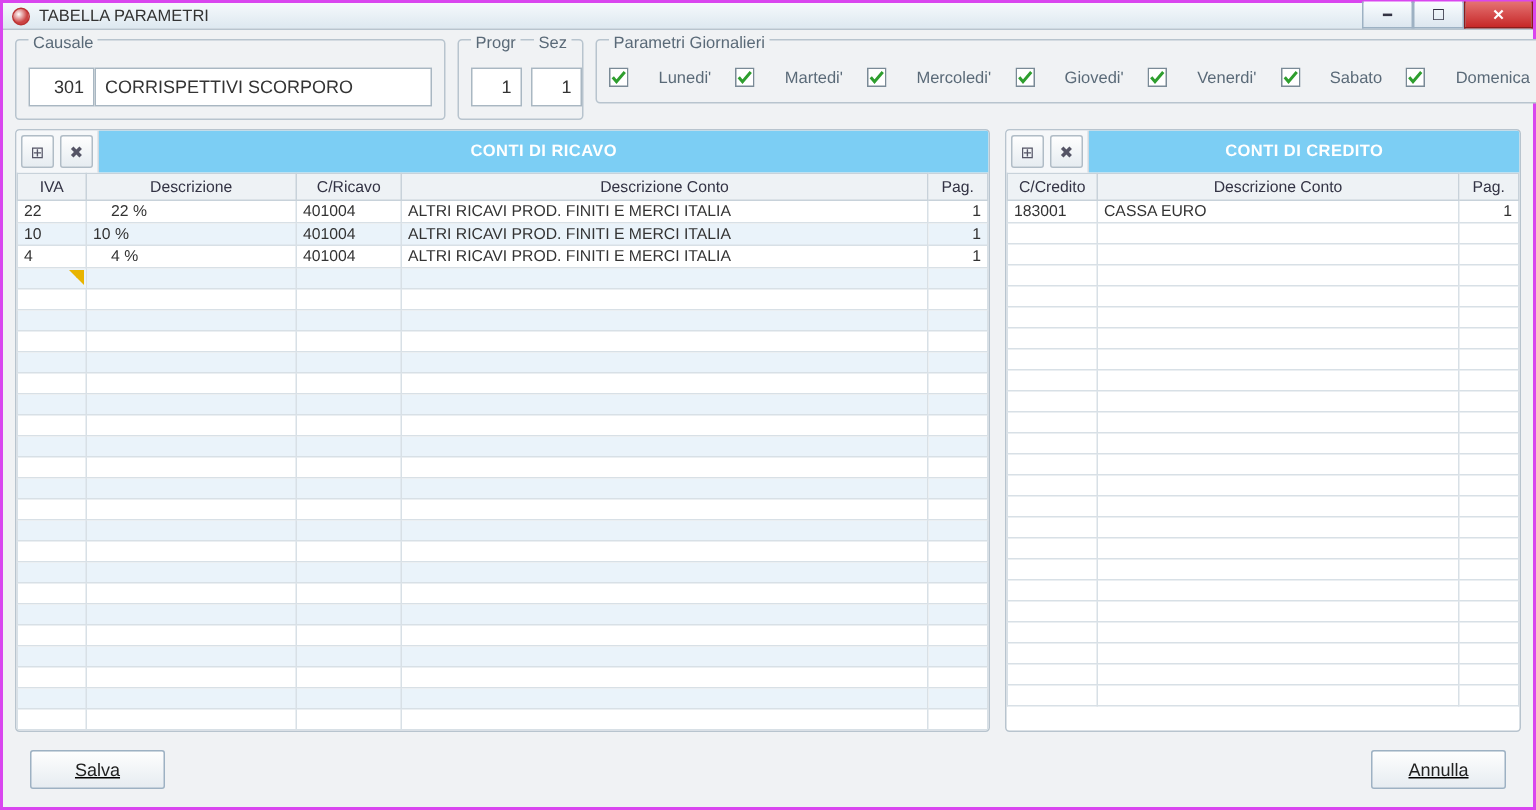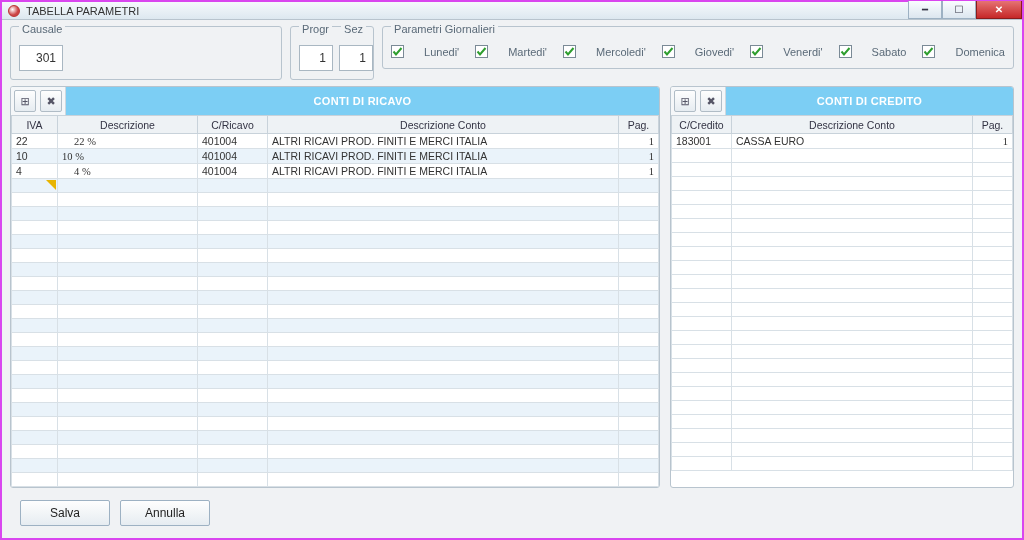--- a/index.html
+++ b/index.html
@@ -56,25 +56,25 @@
     display:flex; align-items:center; justify-content:center; letter-spacing:0.3px; }
   .grid { flex:1; overflow:hidden; }
   table { border-collapse:collapse; width:100%; font-size:10.5px; table-layout:fixed; }
   th { background:#eef2f5; border:1px solid #c8d2da; color:#334; font-weight:normal;
     padding:2px 4px; height:18px; white-space:nowrap; overflow:hidden; }
   td { border:1px solid #d8e0e6; padding:1px 4px; height:14px; white-space:nowrap;
     overflow:hidden; color:#333; }
   .left tbody tr:nth-child(even) td { background:#eaf3fa; }
   .left tbody tr:nth-child(odd) td { background:#fff; }
   .right tbody td { background:#fff; }
-  .num-cell { text-align:right;font-family:Liberation Serif, serif; }
+  .num-cell { text-align:right; }
   .edit-cell { position:relative; }
   .edit-marker { position:absolute; right:1px; top:1px; width:0; height:0;
     border:5px solid transparent; border-right-color:#e8b400; border-top-color:#e8b400; }
-  .footer { display:flex; justify-content:flex-start; gap:10px; padding:6px 10px; }
+  .footer { display:flex; justify-content:space-between; gap:10px; padding:6px 10px;text-decoration:underline; }
   .dlg-btn { width:90px; height:26px; border:1px solid #9db1c3;
     background:linear-gradient(#fefefe,#e6ecf1); font-size:12px; color:#222; cursor:pointer;
     border-radius:2px; }
 </style>
 </head>
 <body>
 
 <div class="app-window">
   <div class="titlebar">
     <span class="icon"></span>
@@ -84,20 +84,21 @@
       <div class="win-btn">☐</div>
       <div class="win-btn close">✕</div>
     </div>
   </div>
 
   <div class="content">
     <div class="top-fields">
       <div class="group causale-group">
         <span class="group-label">Causale</span>
         <input class="text-field code-field" value="301" style="">
+        <input class="text-field desc-field" value="CORRISPETTIVI SCORPORO" style="">
       </div>
       <div class="group progr-group">
         <span class="group-label" style="left:8px">Progr</span>
         <span class="group-label" style="left:50px">Sez</span>
         <input class="text-field num-field" value="1" style="">
         <input class="text-field num-field" value="1" style="">
       </div>
       <div class="group daily-group">
         <span class="group-label">Parametri Giornalieri</span>
 

